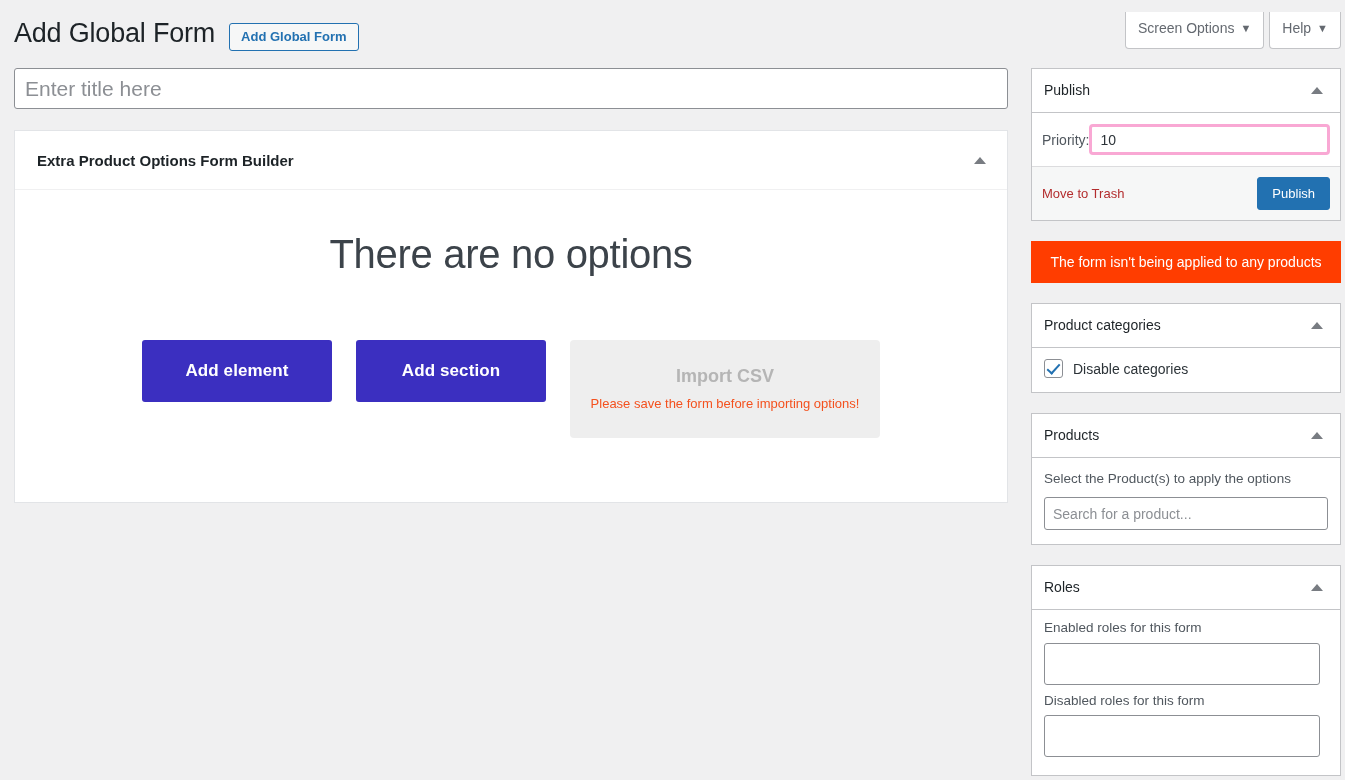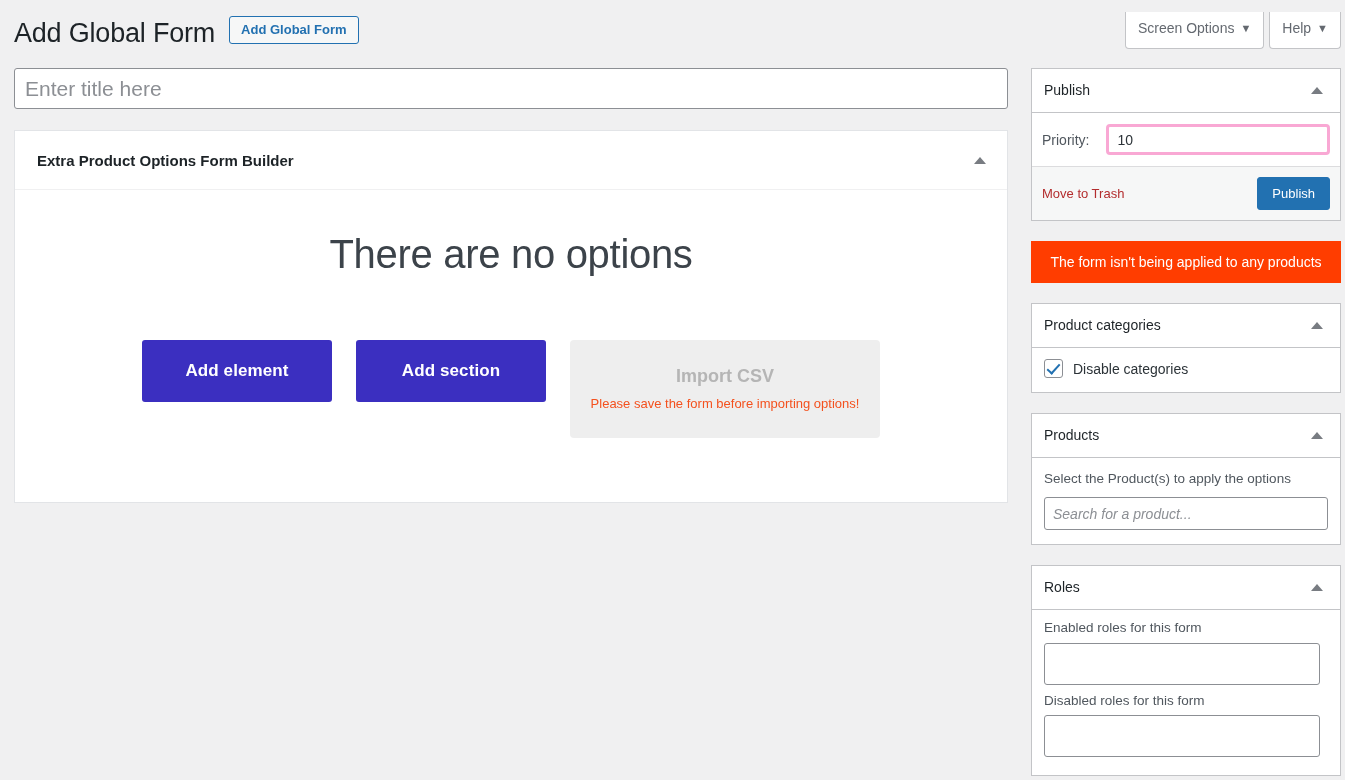--- a/index.html
+++ b/index.html
@@ -46,21 +46,21 @@
     font-size: 11px;
     line-height: 1;
   }
 
   
   .title-row {
     position: absolute;
     left: 14px;
     top: 16px;
     display: flex;
-    align-items: flex-start;
+    align-items: flex-end;
     gap: 14px;
   }
   .page-title {
     font-size: 27px;
     font-weight: 400;
     color: #1d2327;
     line-height: 1.3;
     margin: 0;
     letter-spacing: -0.2px;
   }
@@ -219,21 +219,21 @@
     font-size: 14px;
     font-weight: 400;
     color: #1d2327;
     line-height: 1.4;
   }
 
   .publish-body {
     padding: 11px 10px;
     display: flex;
     align-items: center;
-    gap: 17px;
+    gap: 0;
   }
   .priority-label { font-size: 14px; color: #50575e; }
   .priority-input {
     flex: 1;
     height: 31px;
     border: 3px solid #f9a8d4;
     border-radius: 4px;
     padding: 0 8px;
     font-size: 14px;
     color: #2c3338;
@@ -319,21 +319,20 @@
     height: 33px;
     border: 1px solid #8c8f94;
     border-radius: 3px;
     background: #fff;
     padding: 0 8px;
     font-size: 14px;
     color: #2c3338;
     margin-top: 8px;
     font-family: "Liberation Sans", sans-serif;
     outline: none;
-    font-style: italic;
   }
   .side-input::placeholder { color: #8c8f94; opacity: 1; }
 
   .roles-body { padding: 8px 20px 12px 12px; }
   .roles-select {
     display: block;
     width: 100%;
     height: 42px;
     border: 1px solid #8c8f94;
     border-radius: 3px;

